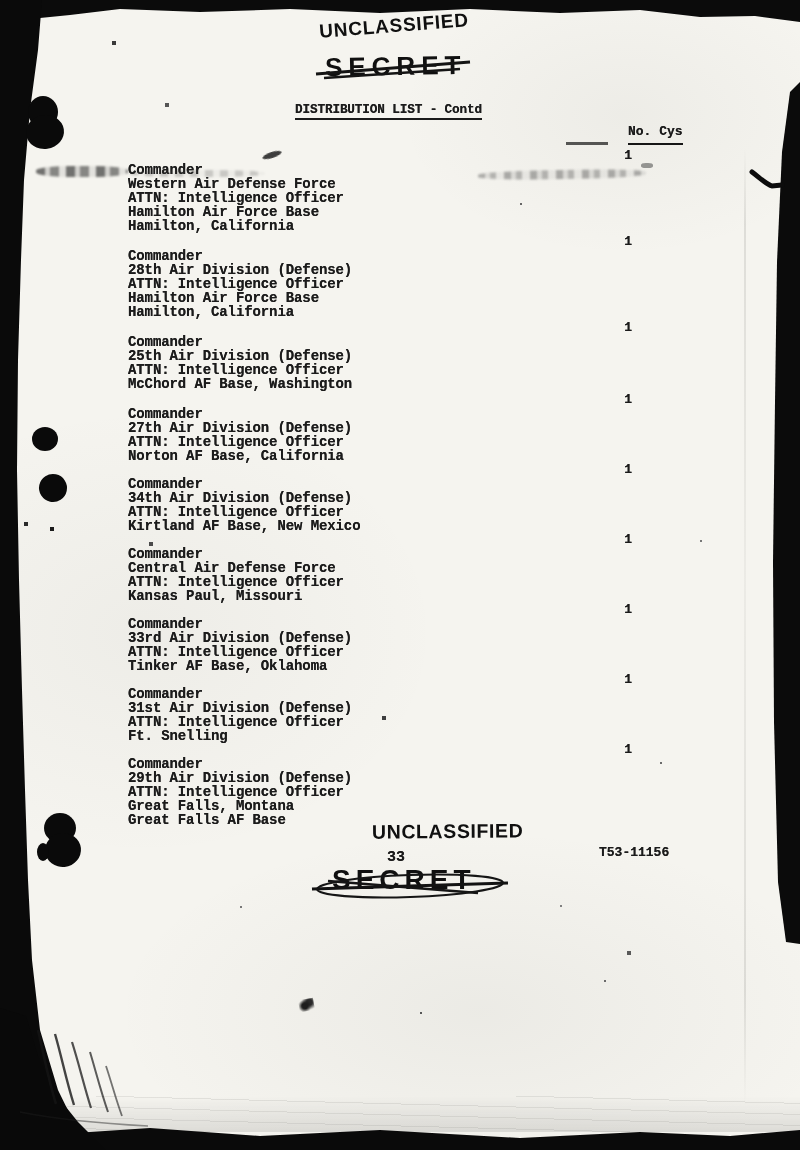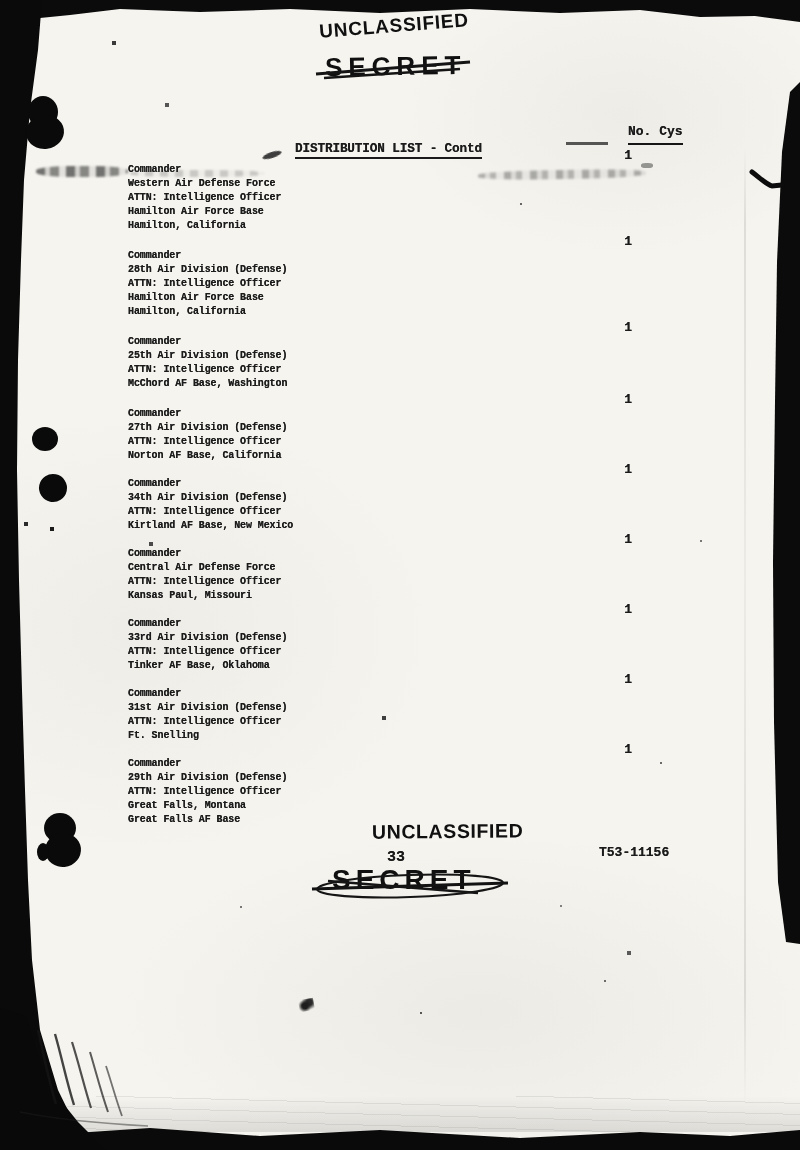--- a/index.html
+++ b/index.html
@@ -48,31 +48,31 @@
       660px 762px 0 0 #6a6a6a, 240px 906px 0 0 #787878, 560px 905px 0 0 #808080,
       420px 1012px 0 0 #555, 604px 980px 0 0 #6a6a6a, 628px 952px 0 1px #595959,
       25px 523px 0 1px #2a2a2a, 51px 528px 0 1px #1a1a1a; }
   
   .stamp-sans { font-family:"Liberation Sans","DejaVu Sans",sans-serif; font-weight:700; color:#101010; white-space:nowrap; z-index:2; }
   .unclass-top { left:319px; top:15px; font-size:19px; letter-spacing:.8px; transform:rotate(-4.5deg); }
   .secret-top { left:325px; top:51px; font-size:26px; letter-spacing:6px; transform:rotate(-1deg); }
   .unclass-bottom { left:372px; top:820px; font-size:19.5px; letter-spacing:.6px; transform:rotate(-.5deg); }
   .secret-bottom { left:332px; top:864px; font-size:28px; letter-spacing:5px; }
   .typed { font-weight:700; white-space:pre; z-index:2; text-shadow:0 0 .5px rgba(25,25,25,.85); }
-  .doc-title { left:295px; top:102px; font-size:12.8px; letter-spacing:-.2px; border-bottom:2.2px solid #1a1a1a; padding-bottom:1px;margin-top:39px; }
+  .doc-title { left:295px; top:102px; font-size:12.8px; letter-spacing:-.2px; border-bottom:2.2px solid #1a1a1a; padding-bottom:1px; }
   .col-header { left:628px; top:124px; font-size:13px; border-bottom:2.5px solid #161616; padding-bottom:4px; }
   .page-number { left:387px; top:849px; font-size:15px; }
   .ref-number { left:599px; top:845px; font-size:13px; }
   .strike-svg { z-index:3; pointer-events:none; }
   
   .entries { position:absolute; left:128px; top:149px; width:540px; z-index:2; }
   .entry { position:relative; }
   .entry:nth-child(2), .entry:nth-child(3), .entry:nth-child(4) { margin-top:2px; }
   .count-row { height:14px; line-height:14px; text-align:right; padding-right:36px; font-size:13px; font-weight:700; text-shadow:0 0 .5px rgba(25,25,25,.85); }
-  .addr-line { height:14px; line-height:14px; font-size:10px; font-weight:700; white-space:pre; letter-spacing:-.1px; text-shadow:0 0 .5px rgba(25,25,25,.85); }
+  .addr-line { height:14px; line-height:14px; font-size:14px; font-weight:700; white-space:pre; letter-spacing:-.1px; text-shadow:0 0 .5px rgba(25,25,25,.85); }
 </style>
 </head>
 <body>
 
 <div class="page">
 
   <div class="abs band-top"></div>
   <div class="abs band-left"></div>
   <div class="abs band-right"></div>
   <div class="abs band-bottom"></div>

